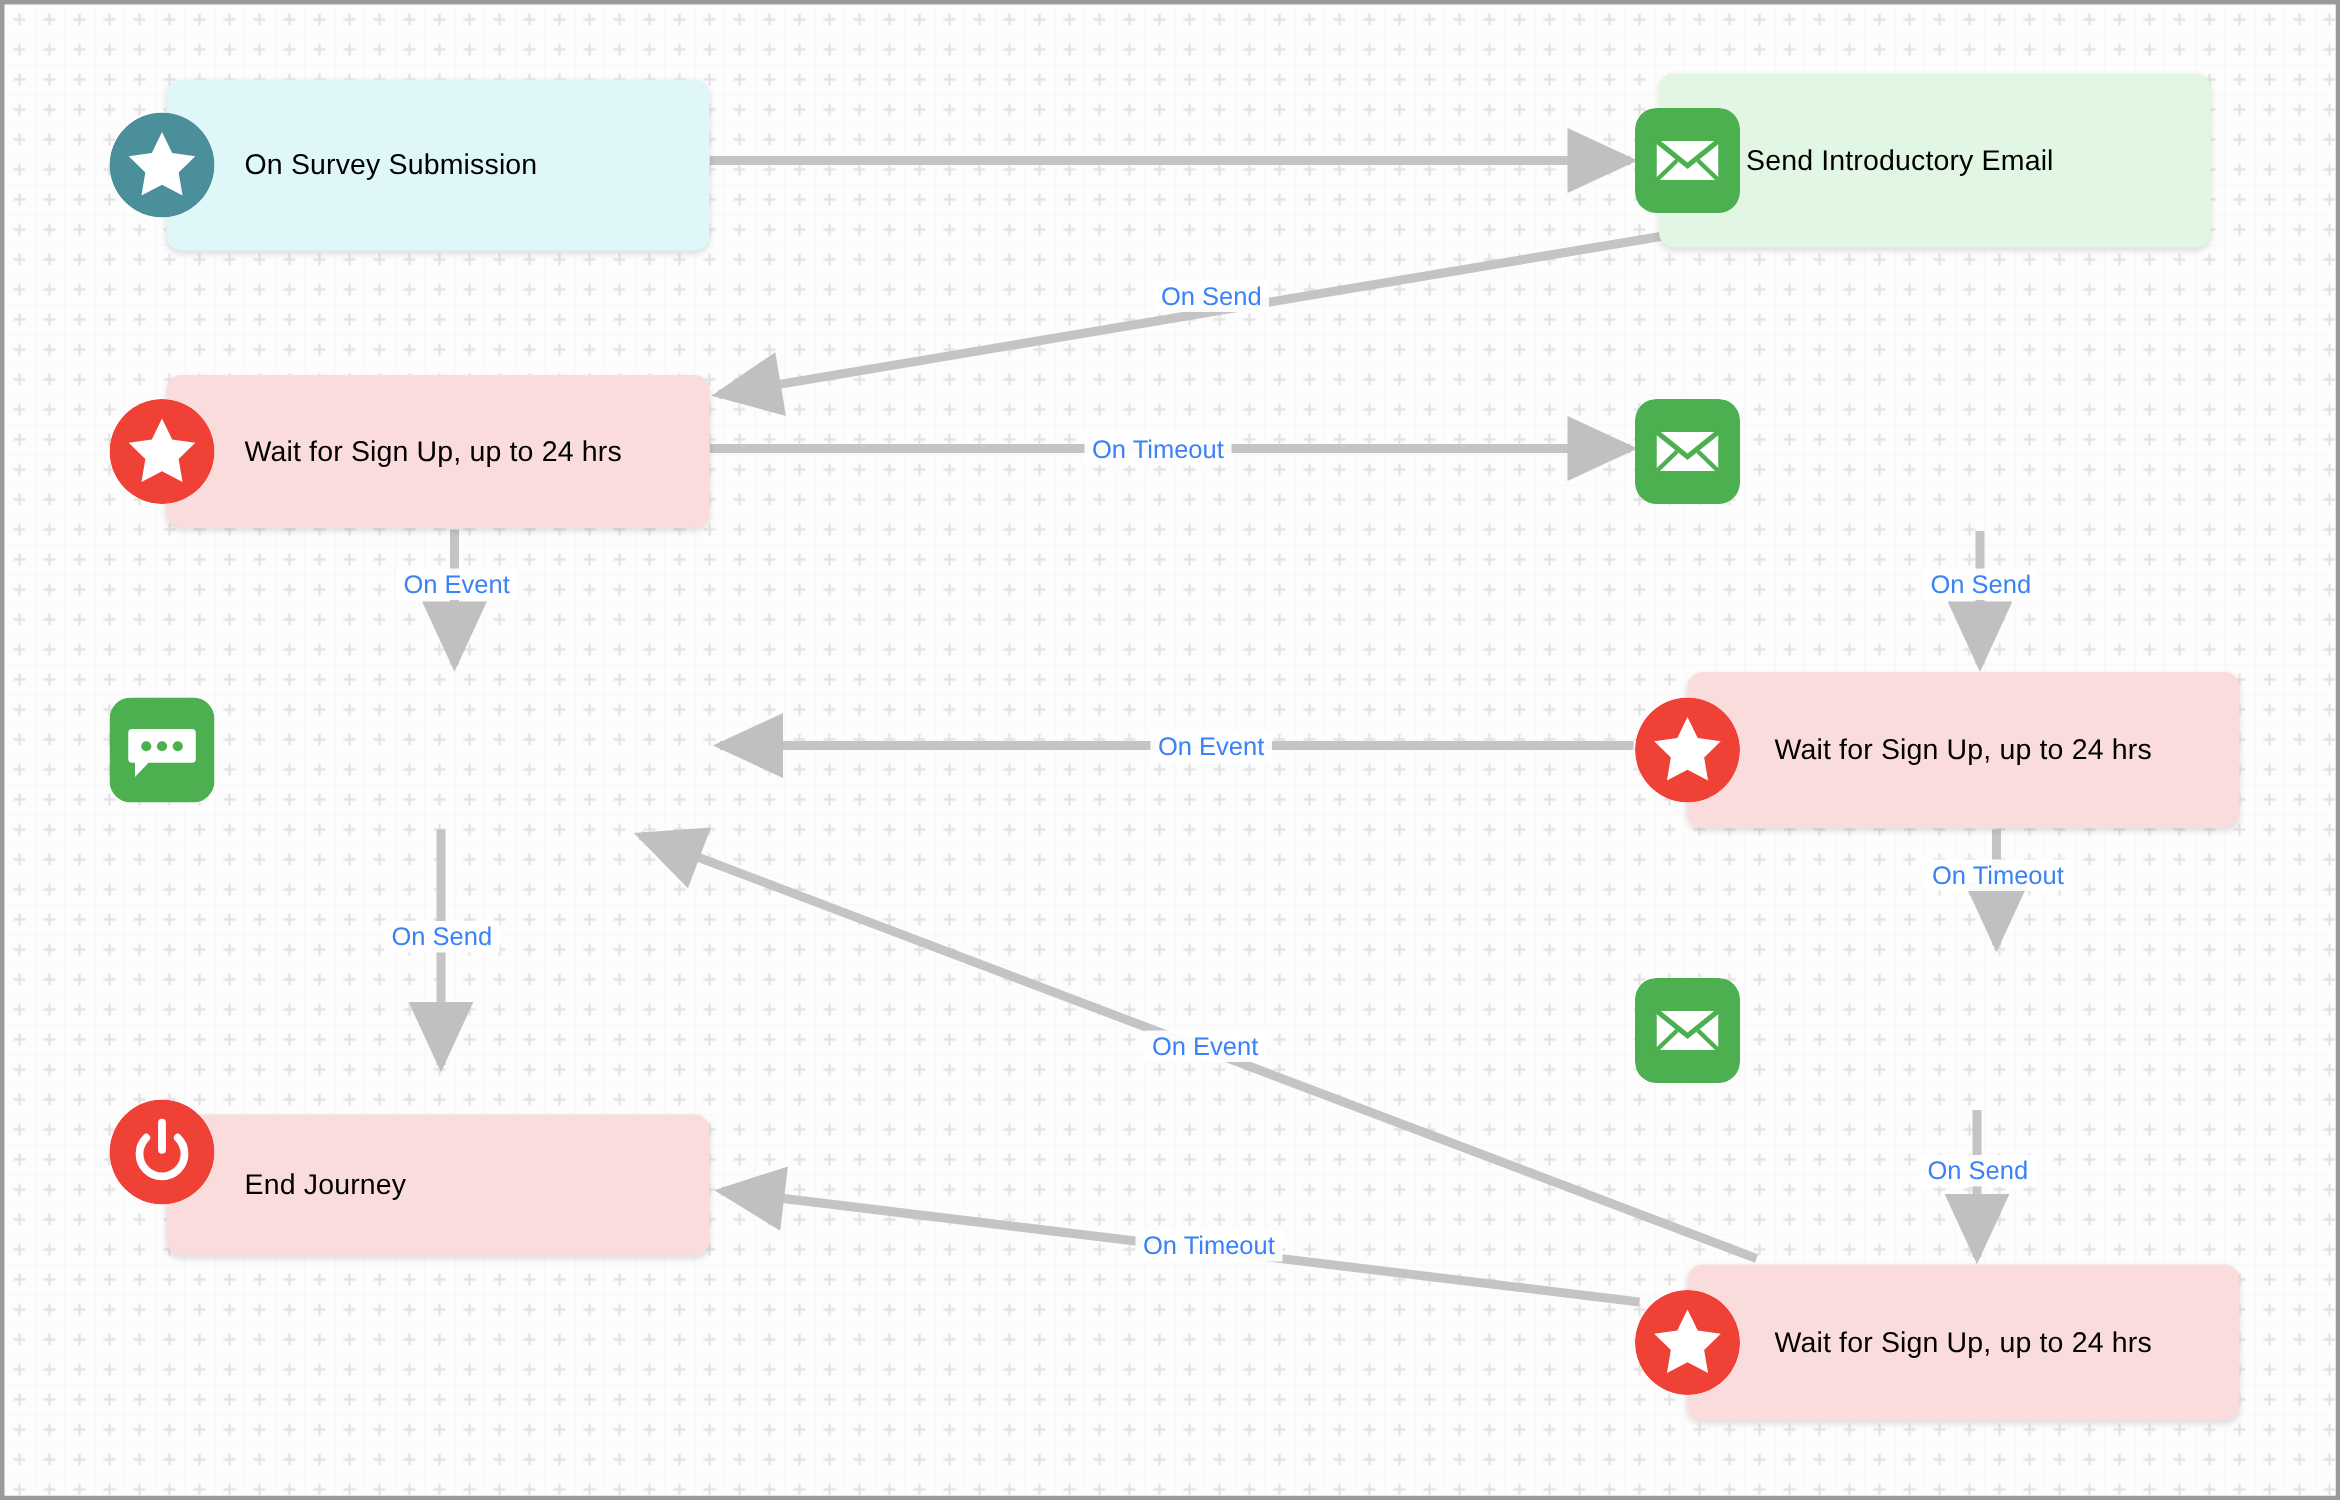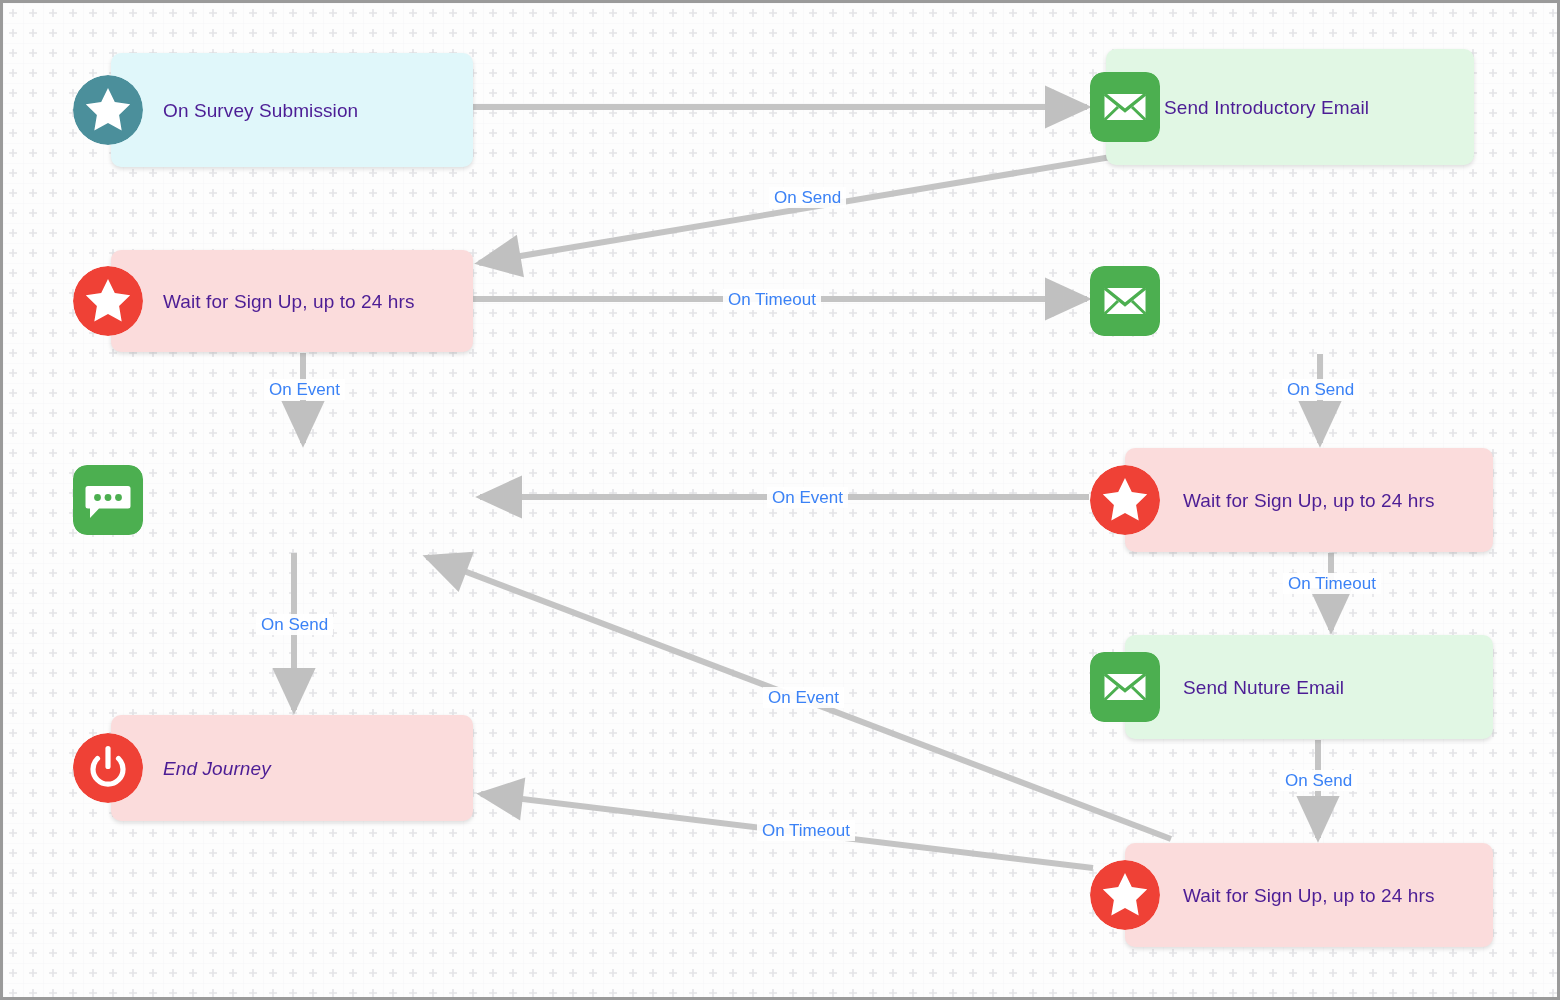--- a/index.html
+++ b/index.html
@@ -53,21 +53,21 @@
     position: absolute;
     z-index: 2;
     display: flex;
     align-items: center;
     box-sizing: border-box;
     border-radius: 10px;
     box-shadow: 0 2px 4px rgba(0,0,0,0.13);
   }
   .node-label {
     font-size: 19px;
-    color: #4c1d95;
+    color: #000000;
     letter-spacing: 0.1px;
     white-space: nowrap;
     line-height: 1;
   }
   .node-icon {
     position: absolute;
     display: flex;
     align-items: center;
     justify-content: center;
     z-index: 3;
@@ -202,33 +202,30 @@
   <div class="node" style="left:1122px; top:445px; width:368px; height:104px; background:#fbdcdc;">
     <span class="node-label" style="margin-left:58px;">Wait for Sign Up, up to 24 hrs</span>
   </div>
   <div class="node-icon" style="left:1087px; top:462px;">
     <svg class="icon-circle" viewBox="0 0 70 70" width="70" height="70">
       <circle cx="35" cy="35" r="35" fill="#ef4136"></circle>
       <path d="M35 13 L41.8 27.0 L57.2 29.2 L46.1 40.0 L48.7 55.4 L35 48.1 L21.3 55.4 L23.9 40.0 L12.8 29.2 L28.2 27.0 Z" fill="#ffffff"></path>
     </svg>
   </div>
 
-  <div class="node" style="left:1122px; top:632px; width:368px; height:104px; background:#e1f7e4;">
-    <span class="node-label" style="margin-left:58px;">Send Nuture Email</span>
-  </div>
   <div class="node-icon" style="left:1087px; top:649px;">
     <svg class="icon-square" viewBox="0 0 70 70" width="70" height="70">
       <rect x="0" y="0" width="70" height="70" rx="14" fill="#4caf50"></rect>
       <rect x="14.5" y="22" width="41" height="26" fill="#ffffff"></rect>
       <path d="M14.5 22 L35 38.5 L55.5 22" fill="none" stroke="#4caf50" stroke-width="3.4"></path>
       <path d="M14.5 48 L28 35 M55.5 48 L42 35" fill="none" stroke="#4caf50" stroke-width="3"></path>
     </svg>
   </div>
 
-  <div class="node" style="left:108px; top:712px; width:362px; height:106px; background:#fbdcdc;font-style:italic;">
+  <div class="node" style="left:108px; top:740px; width:362px; height:94px; background:#fbdcdc;">
     <span class="node-label" style="margin-left:52px;">End Journey</span>
   </div>
   <div class="node-icon" style="left:70px; top:730px;">
     <svg class="icon-circle" viewBox="0 0 70 70" width="70" height="70">
       <circle cx="35" cy="35" r="35" fill="#ef4136"></circle>
       <path d="M24.5 25.5 A15 15 0 1 0 45.5 25.5" fill="none" stroke="#ffffff" stroke-width="5.2" stroke-linecap="round"></path>
       <path d="M35 15.5 L35 33.5" fill="none" stroke="#ffffff" stroke-width="5.2" stroke-linecap="round"></path>
     </svg>
   </div>
 

